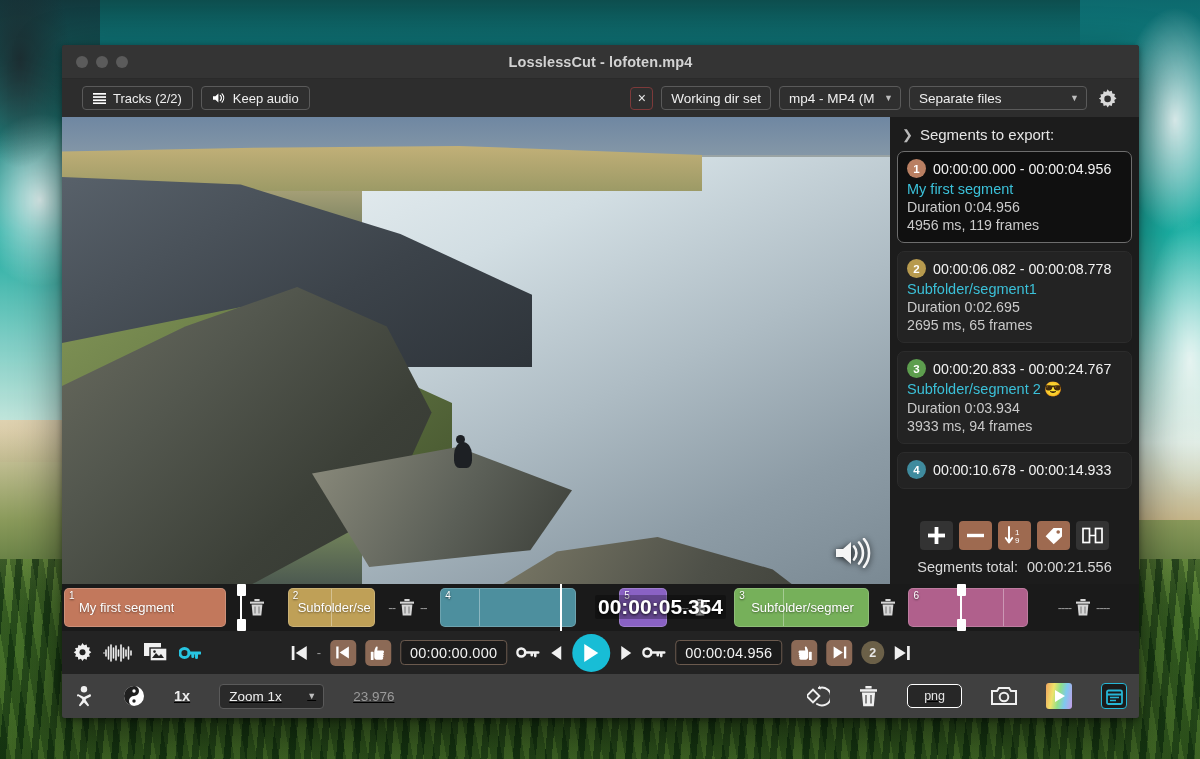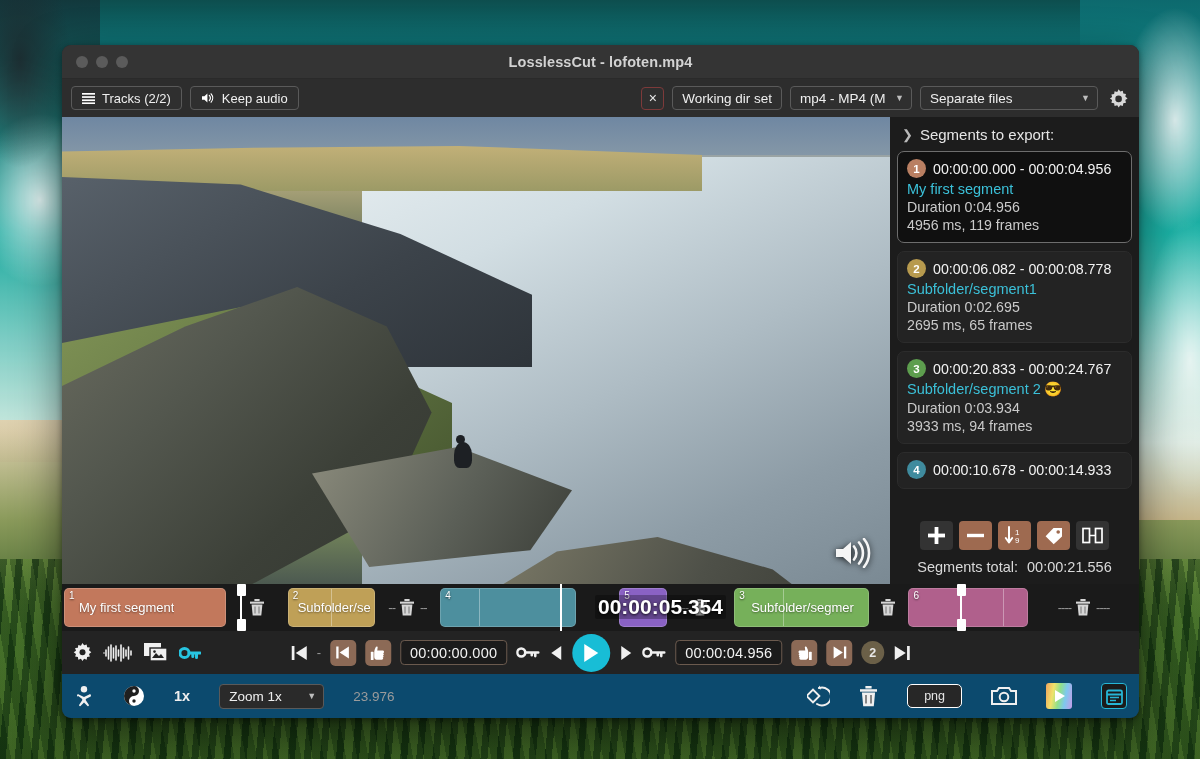--- a/index.html
+++ b/index.html
@@ -53,21 +53,21 @@
   }
   #desktop .sandstrip{
     position:absolute; left:0; top:352px; width:1200px; height:110px;
     background:linear-gradient(to bottom, rgba(236,238,228,.9), rgba(226,211,176,.92) 55%, rgba(190,178,138,.6));
     opacity:.55;
   }
 
   
   #window{
     position:absolute; left:62px; top:45px; width:1077px; height:673px;
-    background:#2d2d2d; border-radius:9px;
+    background:#2d2d2d; border-radius:3px;
     box-shadow:0 16px 46px rgba(0,0,0,.55), 0 2px 6px rgba(0,0,0,.4);
     overflow:hidden;
     display:flex; flex-direction:column;
   }
 
   
   #titlebar{
     height:34px; flex:0 0 34px; background:#343434;
     display:flex; align-items:center; position:relative;
     border-bottom:1px solid #2a2a2a;
@@ -76,21 +76,21 @@
   .dot{ width:12px; height:12px; border-radius:50%; background:#5b5b5b; }
   #title{
     position:absolute; left:0; right:0; text-align:center;
     color:#d2d2d2; font-size:14.5px; font-weight:bold; letter-spacing:.1px;
     pointer-events:none;
   }
 
   
   #toolbar{
     height:38px; flex:0 0 38px; background:#2d2d2d;
-    display:flex; align-items:center; padding:0 9px; gap:8px;
+    display:flex; align-items:center; padding:0 20px; gap:8px;
   }
   .tbtn{
     display:flex; align-items:center; gap:7px;
     height:24px; padding:0 10px;
     border:1px solid #5a5a5a; border-radius:4px;
     background:#2f2f2f; color:#efefef; font-size:13px; white-space:nowrap;
   }
   .spacer{ flex:1 1 auto; }
   .xbtn{
     width:23px; height:23px; border:1px solid #7d3a3a; border-radius:4px;
@@ -289,22 +289,22 @@
   }
   .cbadge{
     width:23px; height:23px; border-radius:50%; background:#6b6048;
     color:#e8e8e8; font-size:12.5px; font-weight:bold;
     display:flex; align-items:center; justify-content:center;
   }
   .dashsep{ color:#9a9a9a; font-size:13px; }
 
   
   #bottombar{
-    height:44px; flex:0 0 44px; background:#0c4a6e;
-    display:flex; align-items:center; padding:0 12px; gap:29px;
+    height:44px; flex:0 0 44px; background:#404040;
+    display:flex; align-items:center; padding:0 12px; gap:29px;text-decoration:underline;
   }
   .zoomsel{
     height:25px; min-width:105px; display:flex; align-items:center;
     justify-content:space-between; gap:10px;
     border:1px solid #5a5a5a; border-radius:4px; background:#2a2a2a;
     color:#efefef; font-size:13.5px; padding:0 7px 0 9px;
   }
   .muted{ color:#9b9b9b; font-size:13.5px; }
   .xlabel{ color:#efefef; font-size:14.5px; font-weight:bold; }
   .fmtbox{

